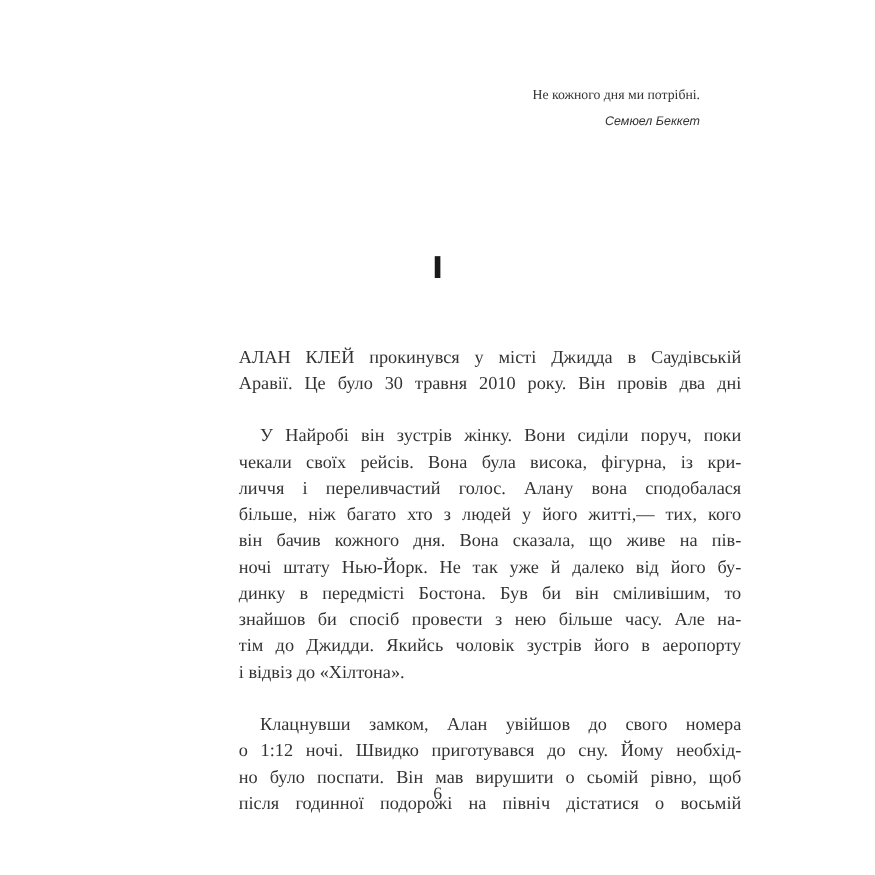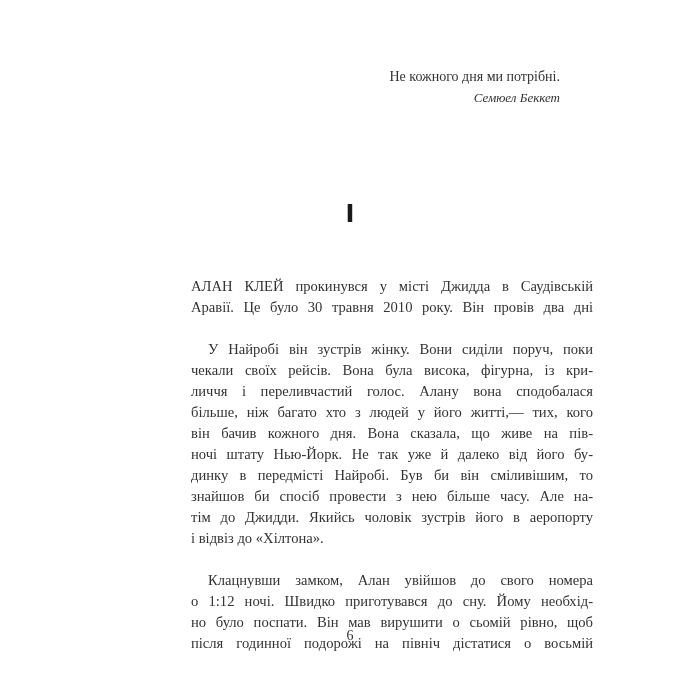--- a/index.html
+++ b/index.html
@@ -25,26 +25,26 @@
       position: absolute;
       right: 140px;
       top: 66px;
       text-align: right;
       font-size: 13px;
       line-height: 21px;
       color: #333;
     }
     .epigraph-author {
       font-style: italic;
-      font-family: Liberation Serif, serif;
-      font-size: 13px;
+      font-family: Liberation Sans, sans-serif;
+      font-size: 10px;
     }
     .epigraph-quote {
       font-family: "Liberation Serif", serif;
-      font-size: 14px;
+      font-size: 11px;
     }
     .chapter-number {
       position: absolute;
       left: 0;
       width: 700px;
       top: 200px;
       text-align: center;
       font-family: "DejaVu Sans", sans-serif;
       font-weight: bold;
       font-size: 24px;
@@ -107,21 +107,21 @@
     </div>
     <div class="para-gap"></div>
 
     <div>
       <span class="line indent">У Найробі він зустрів жінку. Вони сиділи поруч, поки</span>
       <span class="line">чекали своїх рейсів. Вона була висока, фігурна, із кри-</span>
       <span class="line">личчя і переливчастий голос. Алану вона сподобалася</span>
       <span class="line">більше, ніж багато хто з людей у його житті,— тих, кого</span>
       <span class="line">він бачив кожного дня. Вона сказала, що живе на пів-</span>
       <span class="line">ночі штату Нью-Йорк. Не так уже й далеко від його бу-</span>
-      <span class="line">динку в передмісті Найробі. Був би він сміливішим, то</span>
+      <span class="line">динку в передмісті Бостона. Був би він сміливішим, то</span>
       <span class="line">знайшов би спосіб провести з нею більше часу. Але на-</span>
       <span class="line">тім до Джидди. Якийсь чоловік зустрів його в аеропорту</span>
       <span class="line last">і відвіз до «Хілтона».</span>
     </div>
     <div class="para-gap"></div>
 
     <div>
       <span class="line indent">Клацнувши замком, Алан увійшов до свого номера</span>
       <span class="line">о 1:12 ночі. Швидко приготувався до сну. Йому необхід-</span>
       <span class="line">но було поспати. Він мав вирушити о сьомій рівно, щоб</span>

